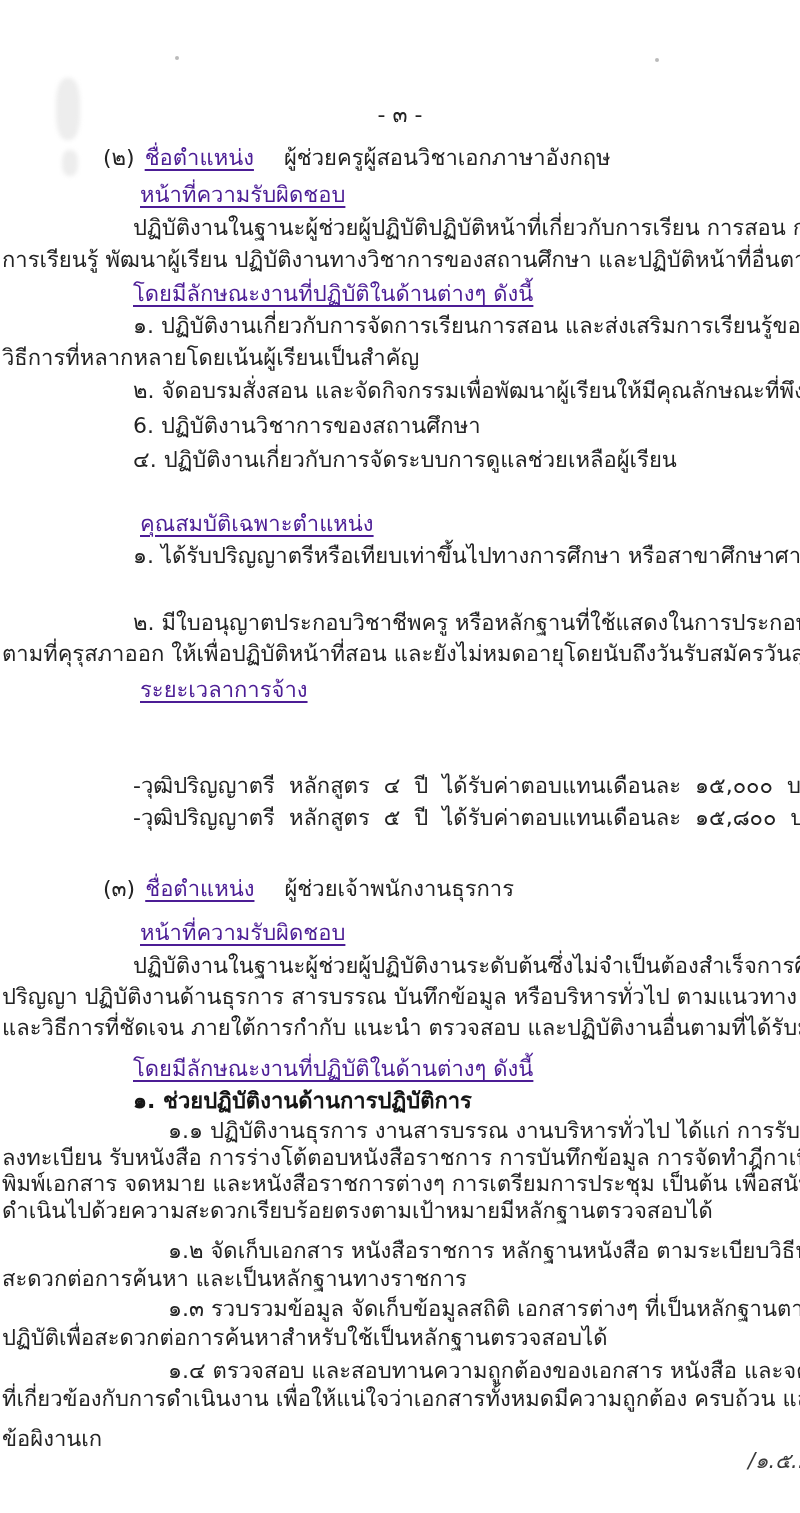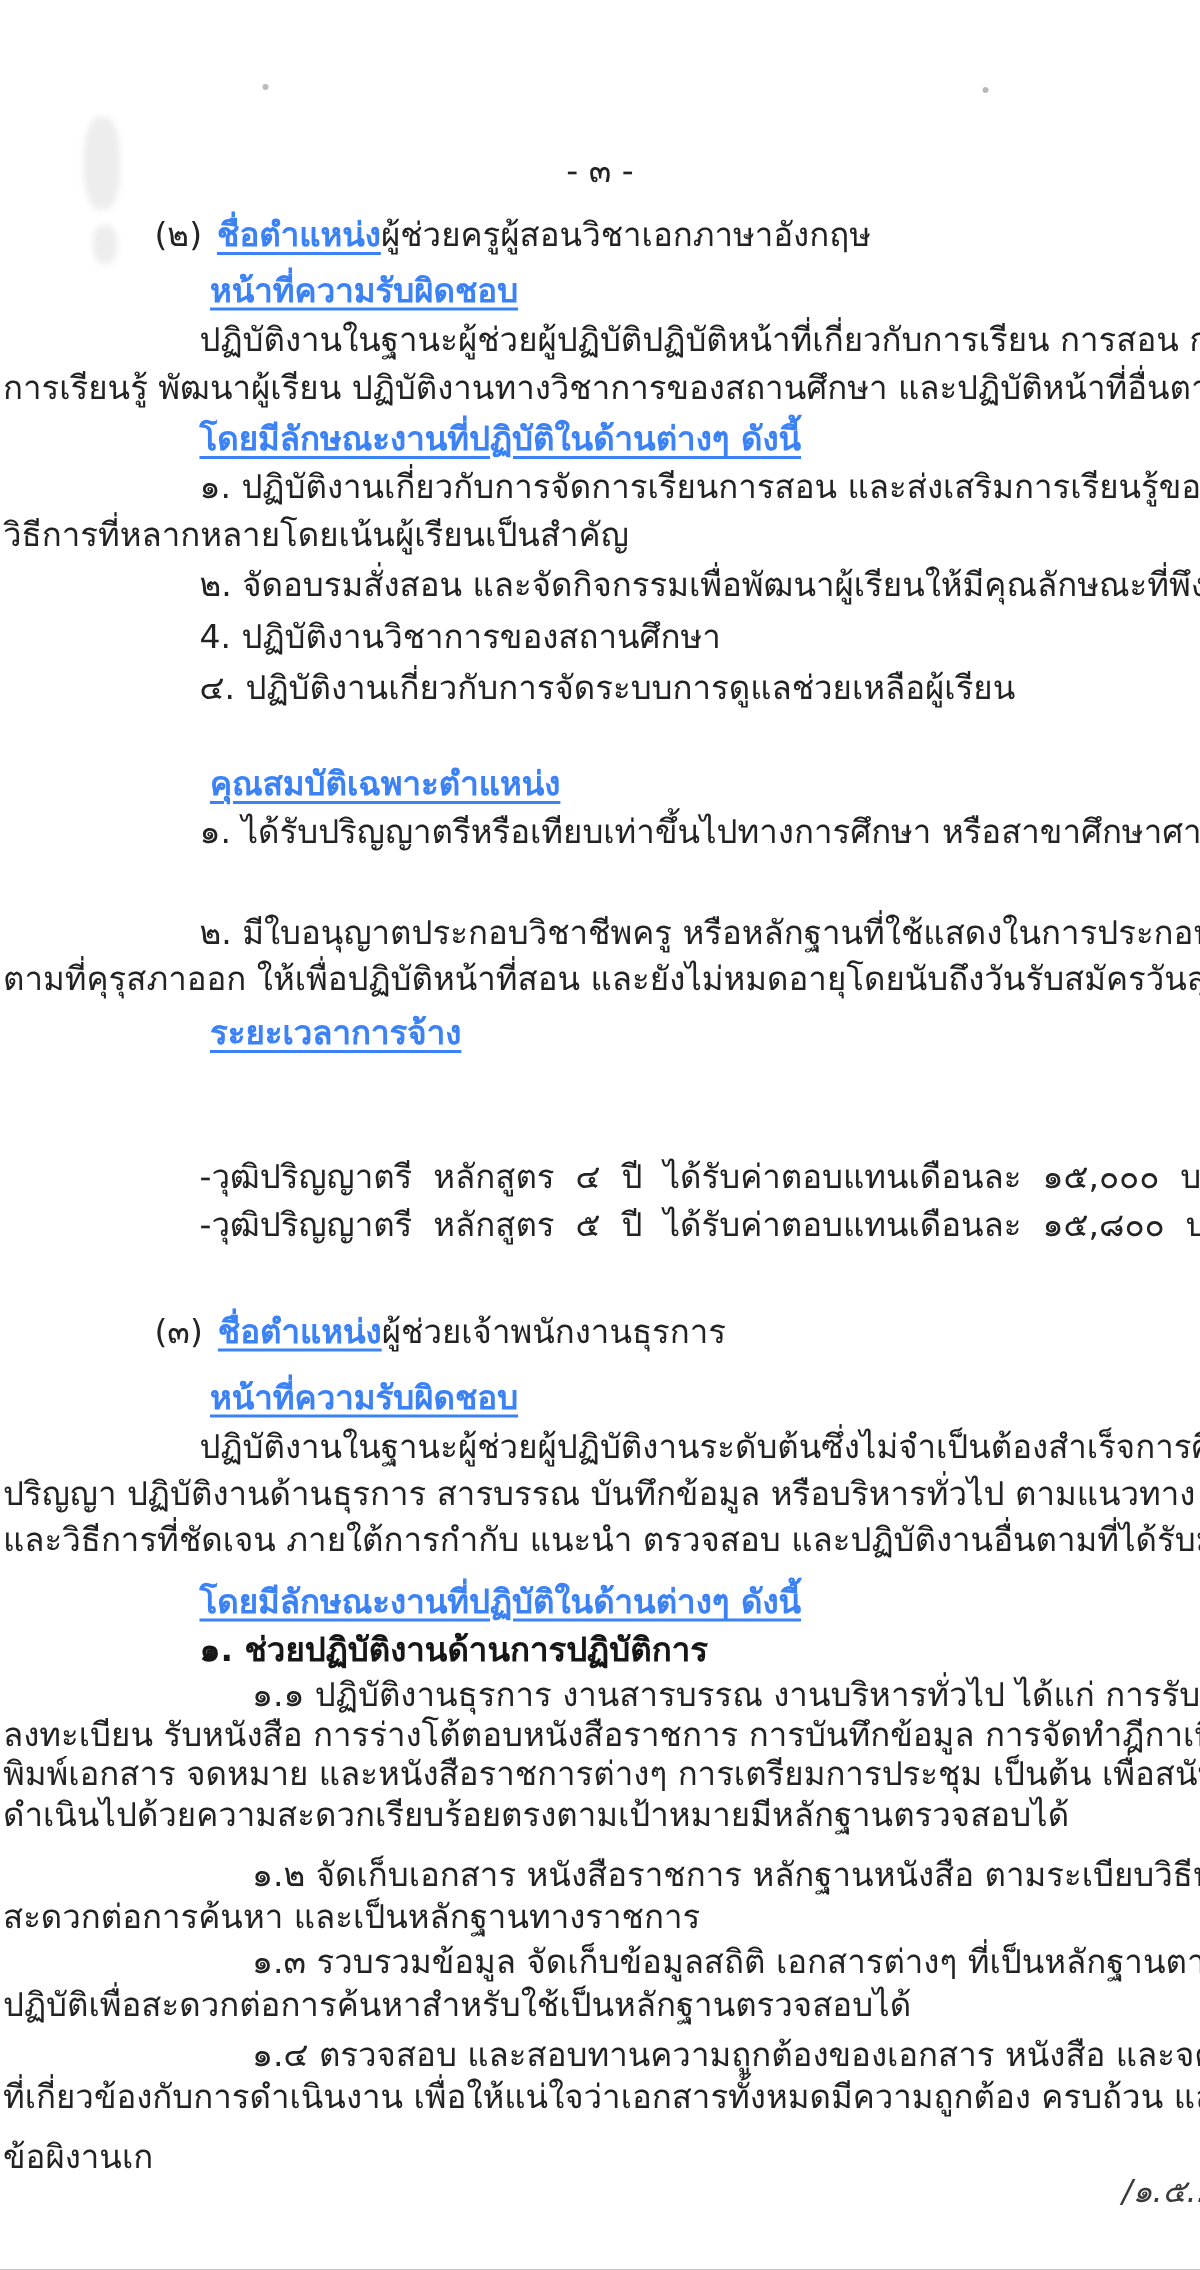--- a/index.html
+++ b/index.html
@@ -17,24 +17,24 @@
     white-space:pre;
     font-size:22px;
     line-height:30px;
     color:#232323;
   }
   .ctr{left:0;width:100%;text-align:center;}        
   .head{left:140px;}          
   .ind{left:133px;}           
   .ind2{left:168px;}          
   .flush{left:2px;}           
-  .hb{font-weight:bold;color:#3b82f6;text-decoration:underline;text-decoration-thickness:2px;text-underline-offset:4px;}
+  .hb{font-weight:normal;color:#4c1d95;text-decoration:underline;text-decoration-thickness:2px;text-underline-offset:4px;}
   .b{font-weight:bold;color:#161616;}
   .fl{margin-left:10px;}
-  .pos{}
+  .pos{margin-left:30px;}
   .cont{font-style:italic;color:#3a3a3a;font-size:21px;}
   .dot{position:absolute;width:4px;height:4px;border-radius:50%;background:#9c9c9c;opacity:.7;}
   .smudge{position:absolute;background:#ededed;border-radius:40%;filter:blur(2px);}
 </style>
 </head>
 <body>
 
 <div id="doc">
 
   <div class="dot" style="left:175px;top:56px;"></div>
@@ -47,21 +47,21 @@
   <div class="line" style="top:143px;left:103px"><span>(๒)</span><span class="fl hb">ชื่อตำแหน่ง</span><span class="pos">ผู้ช่วยครูผู้สอนวิชาเอกภาษาอังกฤษ</span></div>
 
   <div class="line head hb" style="top:180px">หน้าที่ความรับผิดชอบ</div>
   <div class="line ind" style="top:213px">ปฏิบัติงานในฐานะผู้ช่วยผู้ปฏิบัติปฏิบัติหน้าที่เกี่ยวกับการเรียน การสอน การส่งเสริม</div>
   <div class="line flush" style="top:245px">การเรียนรู้ พัฒนาผู้เรียน ปฏิบัติงานทางวิชาการของสถานศึกษา และปฏิบัติหน้าที่อื่นตามที่ได้รับมอบหมาย</div>
 
   <div class="line ind hb" style="top:279px">โดยมีลักษณะงานที่ปฏิบัติในด้านต่างๆ ดังนี้</div>
   <div class="line ind" style="top:311px">๑. ปฏิบัติงานเกี่ยวกับการจัดการเรียนการสอน และส่งเสริมการเรียนรู้ของผู้เรียนด้วย</div>
   <div class="line flush" style="top:343px">วิธีการที่หลากหลายโดยเน้นผู้เรียนเป็นสำคัญ</div>
   <div class="line ind" style="top:376px">๒. จัดอบรมสั่งสอน และจัดกิจกรรมเพื่อพัฒนาผู้เรียนให้มีคุณลักษณะที่พึงประสงค์</div>
-  <div class="line ind" style="top:411px">4. ปฏิบัติงานวิชาการของสถานศึกษา</div>
+  <div class="line ind" style="top:411px">6. ปฏิบัติงานวิชาการของสถานศึกษา</div>
   <div class="line ind" style="top:445px">๔. ปฏิบัติงานเกี่ยวกับการจัดระบบการดูแลช่วยเหลือผู้เรียน</div>
 
   <div class="line head hb" style="top:509px">คุณสมบัติเฉพาะตำแหน่ง</div>
   <div class="line ind" style="top:541px">๑. ได้รับปริญญาตรีหรือเทียบเท่าขึ้นไปทางการศึกษา หรือสาขาศึกษาศาสตร์ หรือทาง</div>
   <div class="line ind" style="top:608px">๒. มีใบอนุญาตประกอบวิชาชีพครู หรือหลักฐานที่ใช้แสดงในการประกอบวิชาชีพครู</div>
   <div class="line flush" style="top:639px">ตามที่คุรุสภาออก ให้เพื่อปฏิบัติหน้าที่สอน และยังไม่หมดอายุโดยนับถึงวันรับสมัครวันสุดท้าย</div>
 
   <div class="line head hb" style="top:675px">ระยะเวลาการจ้าง</div>
 
   <div class="line ind" style="top:771px">-วุฒิปริญญาตรี  หลักสูตร  ๔  ปี  ได้รับค่าตอบแทนเดือนละ  ๑๕,๐๐๐  บาท</div>

